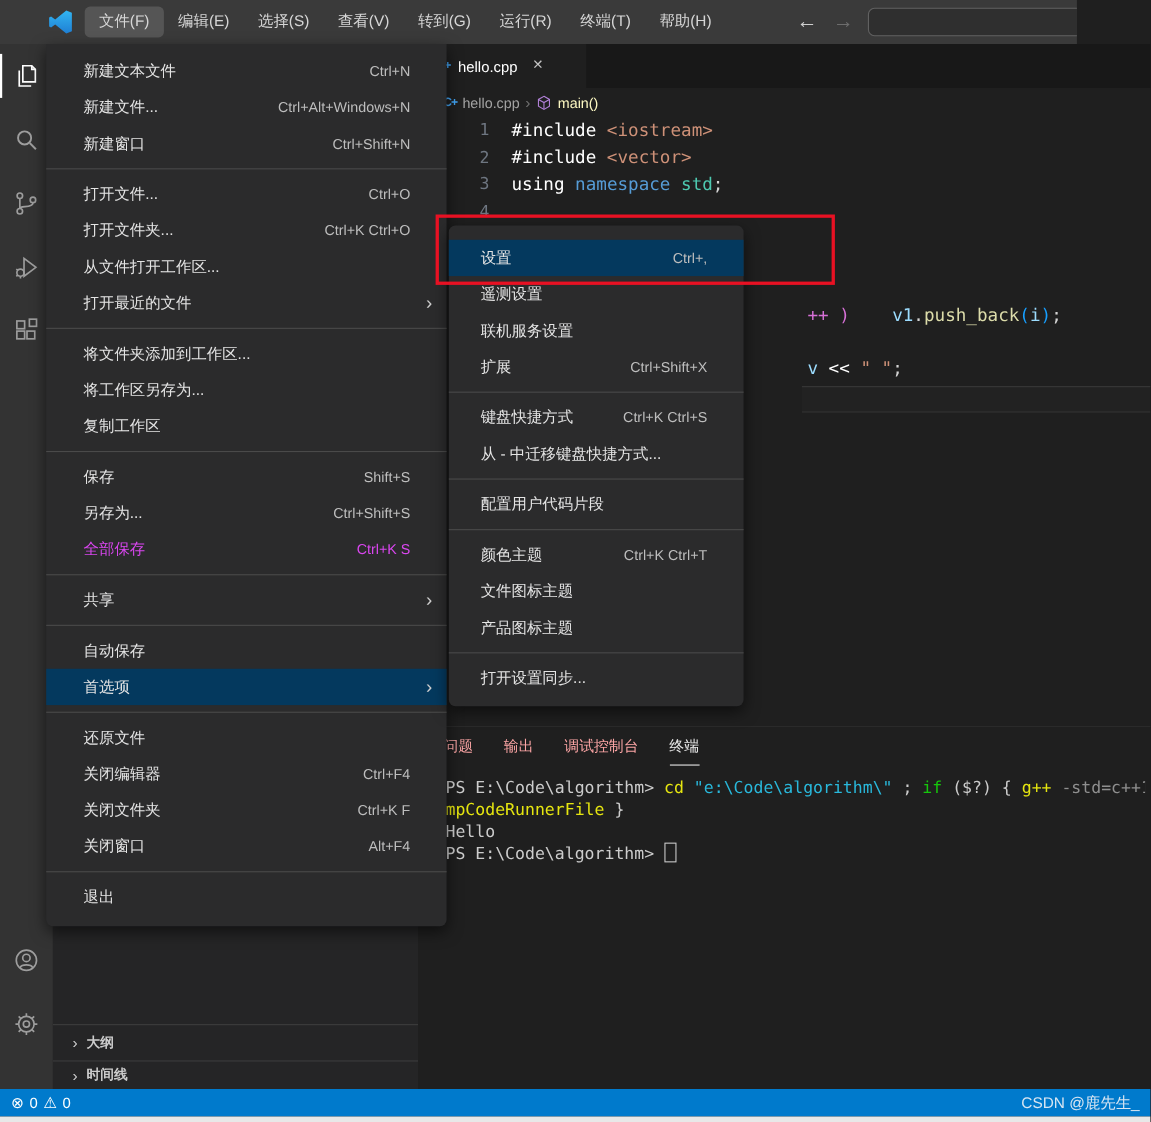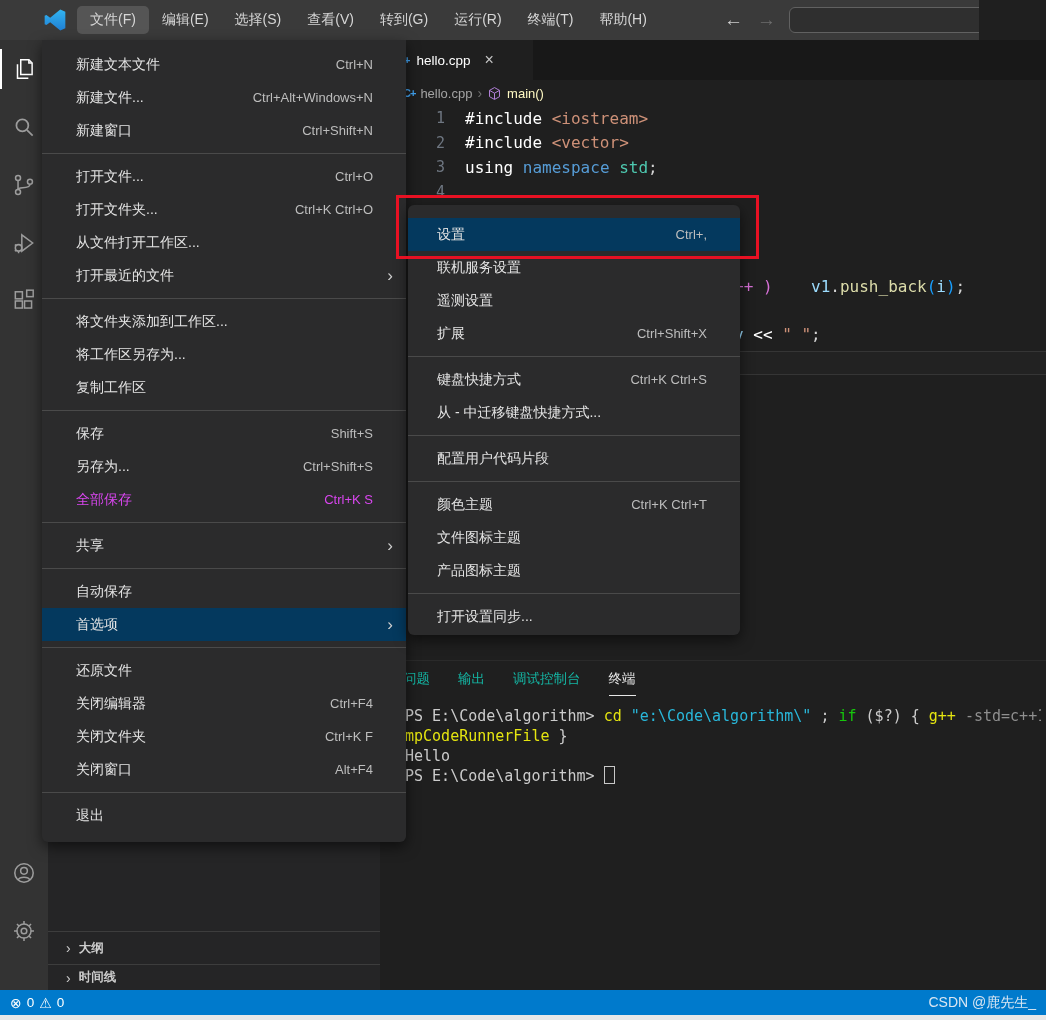--- a/index.html
+++ b/index.html
@@ -65,38 +65,38 @@
   .tk-teal{color:#4ec9b0;} .tk-lblue{color:#9cdcfe;} .tk-yellowfn{color:#dcdcaa;}
   .tk-mag{color:#d670d6;} .tk-bluebr{color:#179fff;} .tk-plain{color:#d4d4d4;}
   
   .tk-white{color:#cccccc;} .tk-yellow{color:#e5e510;} .tk-cyan{color:#29b8db;}
   .tk-green{color:#16c60c;} .tk-gray{color:#8f8f8f;}
 
   
   .panel{position:absolute;left:380px;top:660px;width:666px;height:330px;background:#1f1f1f;
          border-top:1px solid #2a2a2a;z-index:1;}
   .panel-tabs{display:flex;gap:28px;margin:9px 0 0 23px;font-size:13.5px;}
-  .panel-tab{color:#14b8a6;padding-bottom:7px;}
+  .panel-tab{color:#fca5a5;padding-bottom:7px;}
   .panel-tab.active{color:#e7e7e7;border-bottom:1px solid #e7e7e7;}
   .terminal{margin:10px 0 0 25px;font-size:15px;line-height:20px;white-space:pre;overflow:hidden;width:636px;}
   .term-line{height:20px;}
   .cursor{display:inline-block;width:9px;height:16px;border:1px solid #c8c8c8;vertical-align:-3px;}
 
   
   .statusbar{position:absolute;left:0;top:990px;width:1046px;height:25px;background:#007acc;color:#ffffff;
              display:flex;align-items:center;font-size:13.5px;z-index:6;}
   .sb-left{margin-left:10px;display:flex;align-items:center;gap:5px;}
   .sb-icon{font-size:14px;}
   .sb-right{position:absolute;right:10px;color:#d9e6f2;font-size:14px;}
   .bottomstrip{position:absolute;left:0;top:1015px;width:1046px;height:5px;background:#e8e8e8;z-index:6;}
 
   
   .dropmenu{position:absolute;background:#2b2b2c;box-shadow:0 5px 14px rgba(0,0,0,0.55);box-sizing:border-box;}
   .file-menu{left:42px;top:40px;width:364px;z-index:10;border-radius:0 0 6px 6px;padding:8px 0 10px 0;}
-  .sub-menu{left:408px;top:205px;width:332px;z-index:11;border-radius:6px;padding:13px 0 2px 0;}
+  .sub-menu{left:408px;top:205px;width:268px;z-index:11;border-radius:6px;padding:13px 0 9px 0;}
   .menu-item{position:relative;height:33px;line-height:33px;font-size:14px;color:#e4e4e4;white-space:nowrap;}
   .file-menu .menu-item{padding-left:34px;}
   .sub-menu .menu-item{padding-left:29px;}
   .menu-item.hl{background:#04395e;}
   .menu-item.dis .mi-label,.menu-item.dis .mi-shortcut{color:#d946ef;}
   .mi-shortcut{position:absolute;right:33px;color:#bdbdbd;font-size:13px;}
   .mi-arrow{position:absolute;right:13px;color:#cfcfcf;font-size:17px;}
   .menu-sep{height:1px;background:#4a4a4a;margin:6px 0;}
 
   
@@ -280,22 +280,22 @@
     <div class="menu-item"><span class="mi-label">还原文件</span></div>
     <div class="menu-item"><span class="mi-label">关闭编辑器</span><span class="mi-shortcut">Ctrl+F4</span></div>
     <div class="menu-item"><span class="mi-label">关闭文件夹</span><span class="mi-shortcut">Ctrl+K F</span></div>
     <div class="menu-item"><span class="mi-label">关闭窗口</span><span class="mi-shortcut">Alt+F4</span></div>
     <div class="menu-sep"></div>
     <div class="menu-item"><span class="mi-label">退出</span></div>
   </div>
 
 <div class="dropmenu sub-menu">
     <div class="menu-item hl"><span class="mi-label">设置</span><span class="mi-shortcut">Ctrl+,</span></div>
+    <div class="menu-item"><span class="mi-label">遥测设置</span></div>
     <div class="menu-item"><span class="mi-label">联机服务设置</span></div>
-    <div class="menu-item"><span class="mi-label">遥测设置</span></div>
     <div class="menu-item"><span class="mi-label">扩展</span><span class="mi-shortcut">Ctrl+Shift+X</span></div>
     <div class="menu-sep"></div>
     <div class="menu-item"><span class="mi-label">键盘快捷方式</span><span class="mi-shortcut">Ctrl+K Ctrl+S</span></div>
     <div class="menu-item"><span class="mi-label">从 - 中迁移键盘快捷方式...</span></div>
     <div class="menu-sep"></div>
     <div class="menu-item"><span class="mi-label">配置用户代码片段</span></div>
     <div class="menu-sep"></div>
     <div class="menu-item"><span class="mi-label">颜色主题</span><span class="mi-shortcut">Ctrl+K Ctrl+T</span></div>
     <div class="menu-item"><span class="mi-label">文件图标主题</span></div>
     <div class="menu-item"><span class="mi-label">产品图标主题</span></div>

